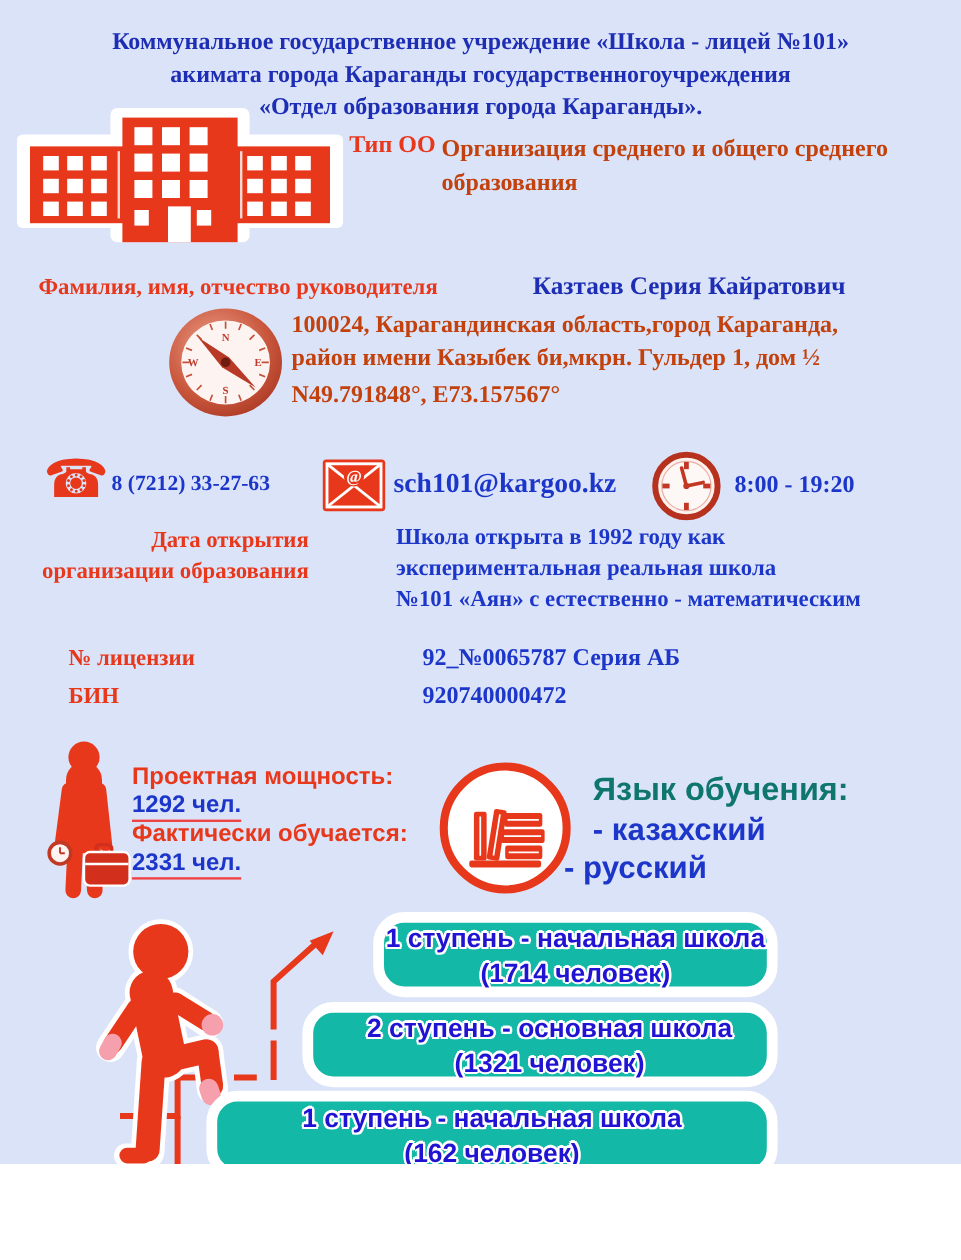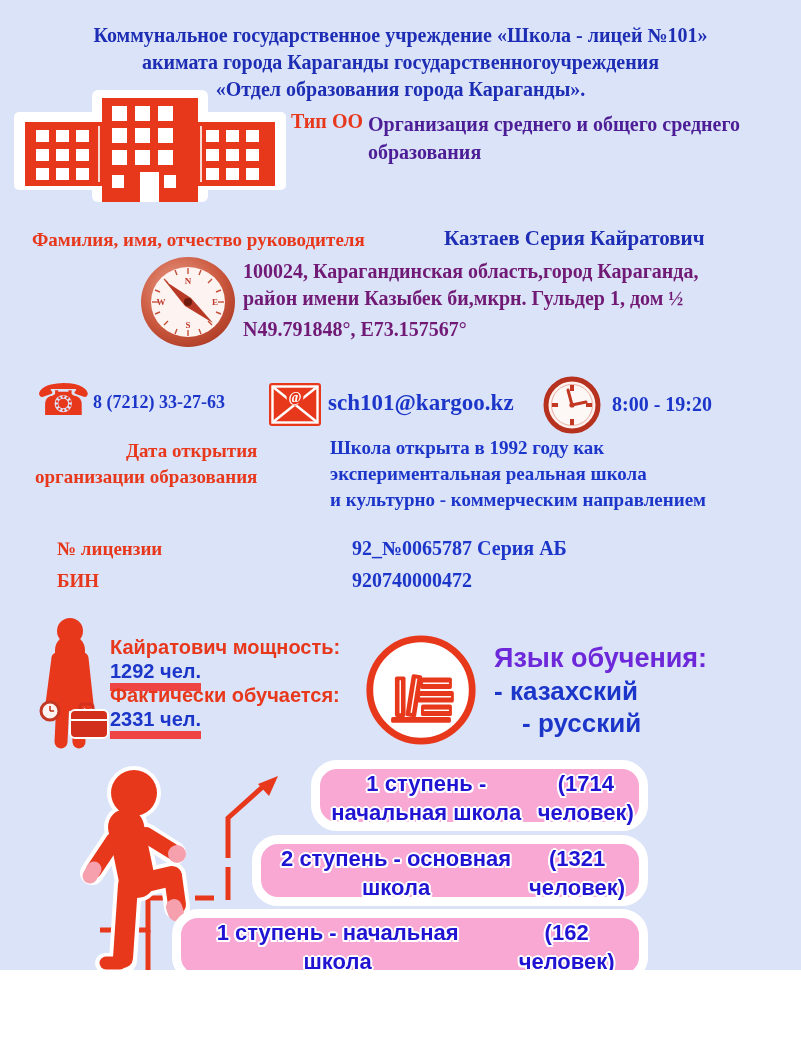--- a/index.html
+++ b/index.html
@@ -10,33 +10,33 @@
   }
   .abs { position:absolute; }
   .blue { color:#1c36c9; }
   .b { font-weight:bold; }
 
   .title {
     top:22px; left:0; width:100%; text-align:center;
     color:#1d2eb4; font-weight:bold; font-size:20px; line-height:27px;
   }
   .label-serif { font-weight:bold; font-size:19px; color:#e8381c;text-align:right; }
-  .val-serif   { font-weight:bold; font-size:20px; color:#701a75; }
+  .val-serif   { font-weight:bold; font-size:20px; color:#c2410c; }
 
   .cap-label { font-family:"Liberation Sans", sans-serif; font-weight:bold; font-size:20px; color:#e8381c; }
   .cap-value { font-family:"Liberation Sans", sans-serif; font-weight:bold; font-size:20px; color:#1c36c9;
-               border-bottom:8px solid #ef4444; display:inline-block; padding-bottom:0px; }
-
-  .lang-label { font-family:"Liberation Sans", sans-serif; font-weight:bold; font-size:27px; color:#6d28d9; }
+               border-bottom:2px solid #ef4444; display:inline-block; padding-bottom:0px; }
+
+  .lang-label { font-family:"Liberation Sans", sans-serif; font-weight:bold; font-size:27px; color:#0f766e; }
   .lang-item  { font-family:"Liberation Sans", sans-serif; font-weight:bold; font-size:26px; color:#1c36c9; }
 
   .step-box {
     position:absolute; box-sizing:border-box;
-    background:#f9a8d4; border:9px solid #ffffff; border-radius:26px;
-    display:flex; flex-direction:row; justify-content:center;
+    background:#14b8a6; border:9px solid #ffffff; border-radius:26px;
+    display:flex; flex-direction:column; justify-content:center;
   }
   .step-text {
     font-family:"Liberation Sans", sans-serif; font-weight:bold;
     font-size:22px; line-height:29px; text-align:center; color:#2113d2;
     text-shadow: 2px 0 0 #fff, -2px 0 0 #fff, 0 2px 0 #fff, 0 -2px 0 #fff,
                  1.5px 1.5px 0 #fff, -1.5px -1.5px 0 #fff,
                  1.5px -1.5px 0 #fff, -1.5px 1.5px 0 #fff;
   }
   .phone-glyph { font-family:"DejaVu Sans", sans-serif; font-size:44px; line-height:44px; color:#e8381c; }
   .footer-bar { background:#1e2c6b; }
@@ -91,21 +91,21 @@
         <rect x="232" y="59" width="13" height="12" fill="#fff"></rect>
       <rect x="192" y="78" width="13" height="12" fill="#fff"></rect>
         <rect x="212" y="78" width="13" height="12" fill="#fff"></rect>
         <rect x="232" y="78" width="13" height="12" fill="#fff"></rect>
       <rect x="84" y="36" width="2" height="56" fill="#fff" opacity="0.8"></rect>
       <rect x="186" y="36" width="2" height="56" fill="#fff" opacity="0.8"></rect>
     </svg>
   </div>
 
   <div class="abs label-serif" style="left:291px; top:110px; font-size:20px;">Тип ОО</div>
-  <div class="abs val-serif" style="left:368px; top:110px; color:#4c1d95; line-height:28px;">
+  <div class="abs val-serif" style="left:368px; top:110px; color:#c2410c; line-height:28px;">
     <div>Организация среднего и общего среднего</div>
     <div>образования</div>
   </div>
 
   <div class="abs label-serif" style="left:32px; top:229px;">Фамилия, имя, отчество руководителя</div>
   <div class="abs b" style="left:444px; top:226px; font-size:21px; color:#1d2eb4;">Казтаев Серия Кайратович</div>
 
   <div class="abs" style="left:138px; top:254px;">
     <svg width="100" height="97" viewBox="0 0 100 97">
       <defs>
@@ -182,21 +182,21 @@
   </div>
   <div class="abs b blue" style="left:612px; top:393px; font-size:20px;">8:00 - 19:20</div>
 
   <div class="abs label-serif" style="left:35px; top:438px; line-height:26px;">
     <div>Дата открытия</div>
     <div>организации образования</div>
   </div>
   <div class="abs b blue" style="left:330px; top:435px; font-size:19px; line-height:26px;">
     <div>Школа открыта в 1992 году как</div>
     <div>экспериментальная реальная школа</div>
-    <div>и культурно - коммерческим направлением</div>
+    <div>№101 «Аян» с естественно - математическим</div>
   </div>
 
   <div class="abs label-serif" style="left:57px; top:538px;">№ лицензии</div>
   <div class="abs b blue" style="left:352px; top:537px; font-size:20px;">92_№0065787 Серия АБ</div>
   <div class="abs label-serif" style="left:57px; top:570px;">БИН</div>
   <div class="abs b blue" style="left:352px; top:569px; font-size:20px;">920740000472</div>
 
   <div class="abs" style="left:30px; top:616px;">
     <svg width="82" height="134" viewBox="0 0 82 134">
       <circle cx="40" cy="15" r="13" fill="#e8381c"></circle>
@@ -207,21 +207,21 @@
       <line x1="47" y1="84" x2="49" y2="126" stroke="#e8381c" stroke-width="13" stroke-linecap="round"></line>
       <circle cx="20" cy="95" r="9" fill="#fdf4f1" stroke="#c23823" stroke-width="3"></circle>
       <line x1="20" y1="95" x2="20" y2="90" stroke="#c23823" stroke-width="1.6"></line>
       <line x1="20" y1="95" x2="24" y2="95" stroke="#c23823" stroke-width="1.6"></line>
       <rect x="50" y="88" width="13" height="8" rx="3" fill="none" stroke="#d2301c" stroke-width="3"></rect>
       <rect x="40" y="94" width="38" height="28" rx="5" fill="#d2301c" stroke="#ffffff" stroke-width="2"></rect>
       <line x1="41" y1="104" x2="77" y2="104" stroke="#ffffff" stroke-width="2"></line>
     </svg>
   </div>
 
-  <div class="abs cap-label" style="left:110px; top:636px;">Кайратович мощность:</div>
+  <div class="abs cap-label" style="left:110px; top:636px;">Проектная мощность:</div>
   <div class="abs" style="left:110px; top:660px;">
     <span class="cap-value">1292 чел.</span>
   </div>
   <div class="abs cap-label" style="left:110px; top:684px;">Фактически обучается:</div>
   <div class="abs" style="left:110px; top:708px;">
     <span class="cap-value">2331 чел.</span>
   </div>
 
   <div class="abs" style="left:364px; top:633px;">
     <svg width="114" height="114" viewBox="0 0 118 118">
@@ -237,21 +237,21 @@
       <line x1="61" y1="52" x2="88" y2="52" stroke="#ffffff" stroke-width="1.5"></line>
       <rect x="55" y="60" width="38" height="12" rx="2" fill="#e8381c"></rect>
       <line x1="58" y1="66" x2="90" y2="66" stroke="#ffffff" stroke-width="1.5"></line>
       <rect x="59" y="74" width="32" height="12" rx="2" fill="#e8381c"></rect>
       <line x1="62" y1="80" x2="88" y2="80" stroke="#ffffff" stroke-width="1.5"></line>
     </svg>
   </div>
 
   <div class="abs lang-label" style="left:494px; top:643px;">Язык обучения:</div>
   <div class="abs lang-item" style="left:494px; top:676px;">- казахский</div>
-  <div class="abs lang-item" style="left:522px; top:708px;">- русский</div>
+  <div class="abs lang-item" style="left:470px; top:708px;">- русский</div>
 
   <div class="abs" style="left:62px; top:755px;">
     <svg width="240" height="240" viewBox="0 0 240 240">
 
       <g stroke="#e8381c" stroke-width="5" fill="none">
         <path d="M 38 175 H 86 V 143 H 126"></path>
         <path d="M 133 143 H 152"></path>
         <path d="M 86 175 V 236"></path>
         <path d="M 166 145 V 112"></path>
         <path d="M 166 103 V 63 L 205 28"></path>

